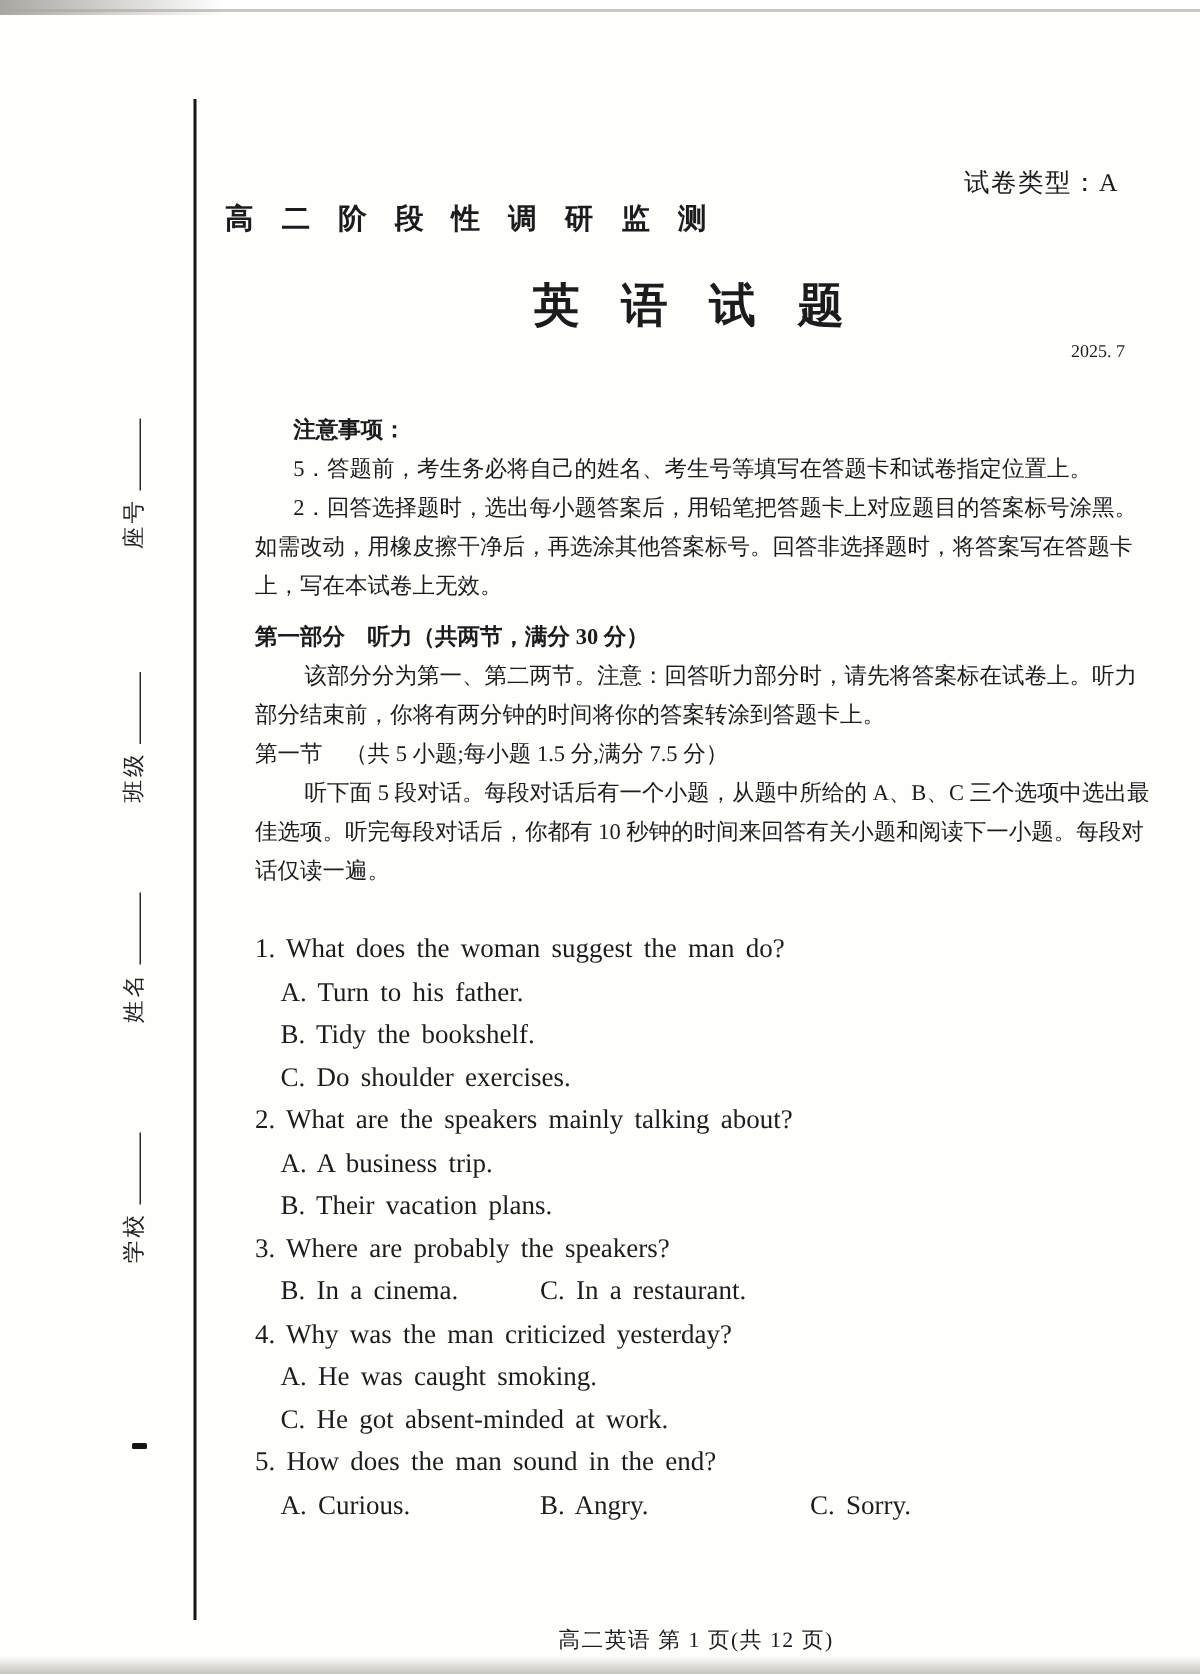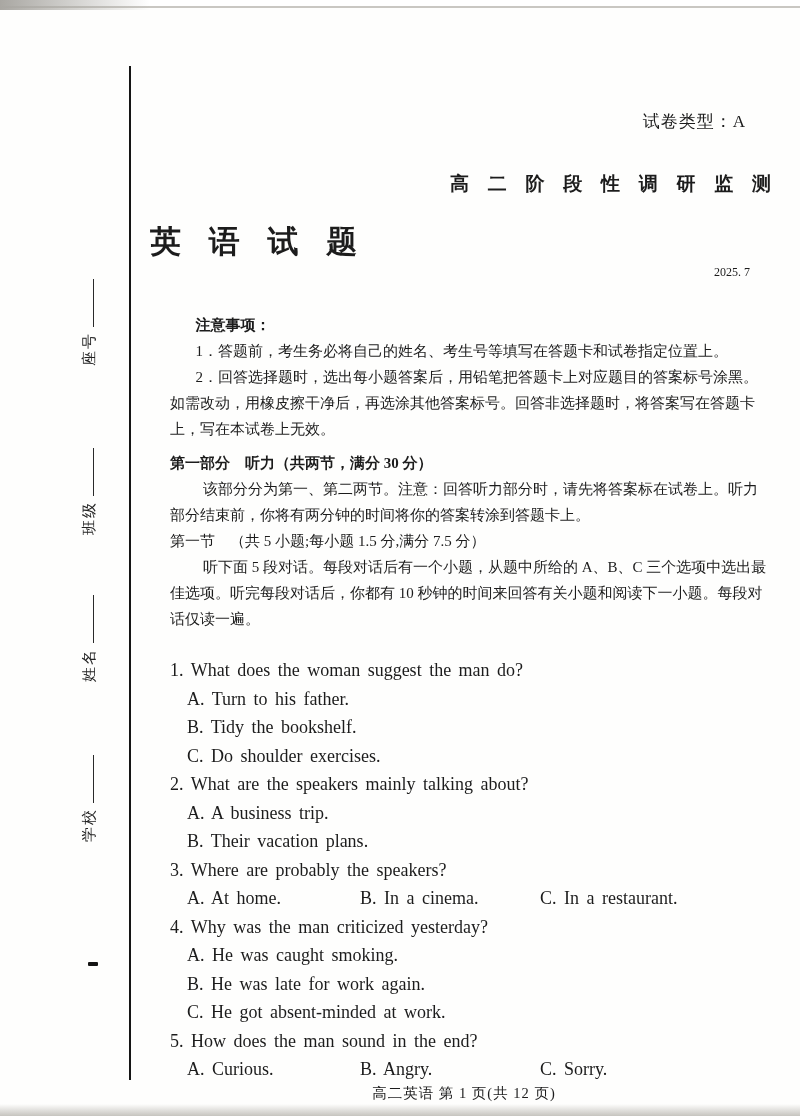--- a/index.html
+++ b/index.html
@@ -50,25 +50,25 @@
   }
 
   
   .content { position:absolute; left:150px; top:0; width:628px; }
 
   .paper-type {
     margin-top:110px; text-align:right; padding-right:32px;
     font-size:17px; font-weight:normal; letter-spacing:1px;
   }
   .subtitle {
-    margin-top:38px; text-align:right;
+    text-align:left;
     font-size:19px; font-weight:bold; letter-spacing:7px;
   }
   .title {
-    margin-top:24px; text-align:left;
+    margin-top:24px; text-align:center;
     font-size:31px; font-weight:bold; letter-spacing:10px;
   }
   .date {
     margin-top:2px; text-align:right; padding-right:28px; font-size:12px;
   }
 
   .text-col { margin:32px 10px 0 20px; font-size:15px; line-height:26px; }
 
   .notice-heading { font-weight:bold; text-indent:1.7em; }
   .para.indent1 { text-indent:1.7em; }
@@ -119,21 +119,21 @@
   <div class="content">
 
     <div class="paper-type">试卷类型：A</div>
     <div class="subtitle">高 二 阶 段 性 调 研 监 测</div>
     <div class="title">英 语 试 题</div>
     <div class="date">2025. 7</div>
 
     <div class="text-col">
 
       <div class="notice-heading">注意事项：</div>
-      <p class="para indent1">1．答题前，考生务必将自己的姓名、考生号等填写在答题卡和试卷指定位置上。</p>
+      <p class="para indent1">5．答题前，考生务必将自己的姓名、考生号等填写在答题卡和试卷指定位置上。</p>
       <p class="para indent1">2．回答选择题时，选出每小题答案后，用铅笔把答题卡上对应题目的答案标号涂黑。如需改动，用橡皮擦干净后，再选涂其他答案标号。回答非选择题时，将答案写在答题卡上，写在本试卷上无效。</p>
 
       <div class="part-heading">第一部分　听力（共两节，满分 30 分）</div>
       <p class="para indent2">该部分分为第一、第二两节。注意：回答听力部分时，请先将答案标在试卷上。听力部分结束前，你将有两分钟的时间将你的答案转涂到答题卡上。</p>
 
       <div class="section-heading">第一节　（共 5 小题;每小题 1.5 分,满分 7.5 分）</div>
       <p class="para indent2">听下面 5 段对话。每段对话后有一个小题，从题中所给的 A、B、C 三个选项中选出最佳选项。听完每段对话后，你都有 10 秒钟的时间来回答有关小题和阅读下一小题。每段对话仅读一遍。</p>
 
       <div class="questions">
 
@@ -146,30 +146,28 @@
 
         <div class="question">
           <div class="q-text">2. What are the speakers mainly talking about?</div>
           <div class="q-opt">A. A business trip.</div>
           <div class="q-opt">B. Their vacation plans.</div>
         </div>
 
         <div class="question">
           <div class="q-text">3. Where are probably the speakers?</div>
           <div class="q-opts-row">
-            <span>A. At home.</span>
             <span>B. In a cinema.</span>
             <span>C. In a restaurant.</span>
           </div>
         </div>
 
         <div class="question">
           <div class="q-text">4. Why was the man criticized yesterday?</div>
           <div class="q-opt">A. He was caught smoking.</div>
-          <div class="q-opt">B. He was late for work again.</div>
           <div class="q-opt">C. He got absent-minded at work.</div>
         </div>
 
         <div class="question">
           <div class="q-text">5. How does the man sound in the end?</div>
           <div class="q-opts-row">
             <span>A. Curious.</span>
             <span>B. Angry.</span>
             <span>C. Sorry.</span>
           </div>

